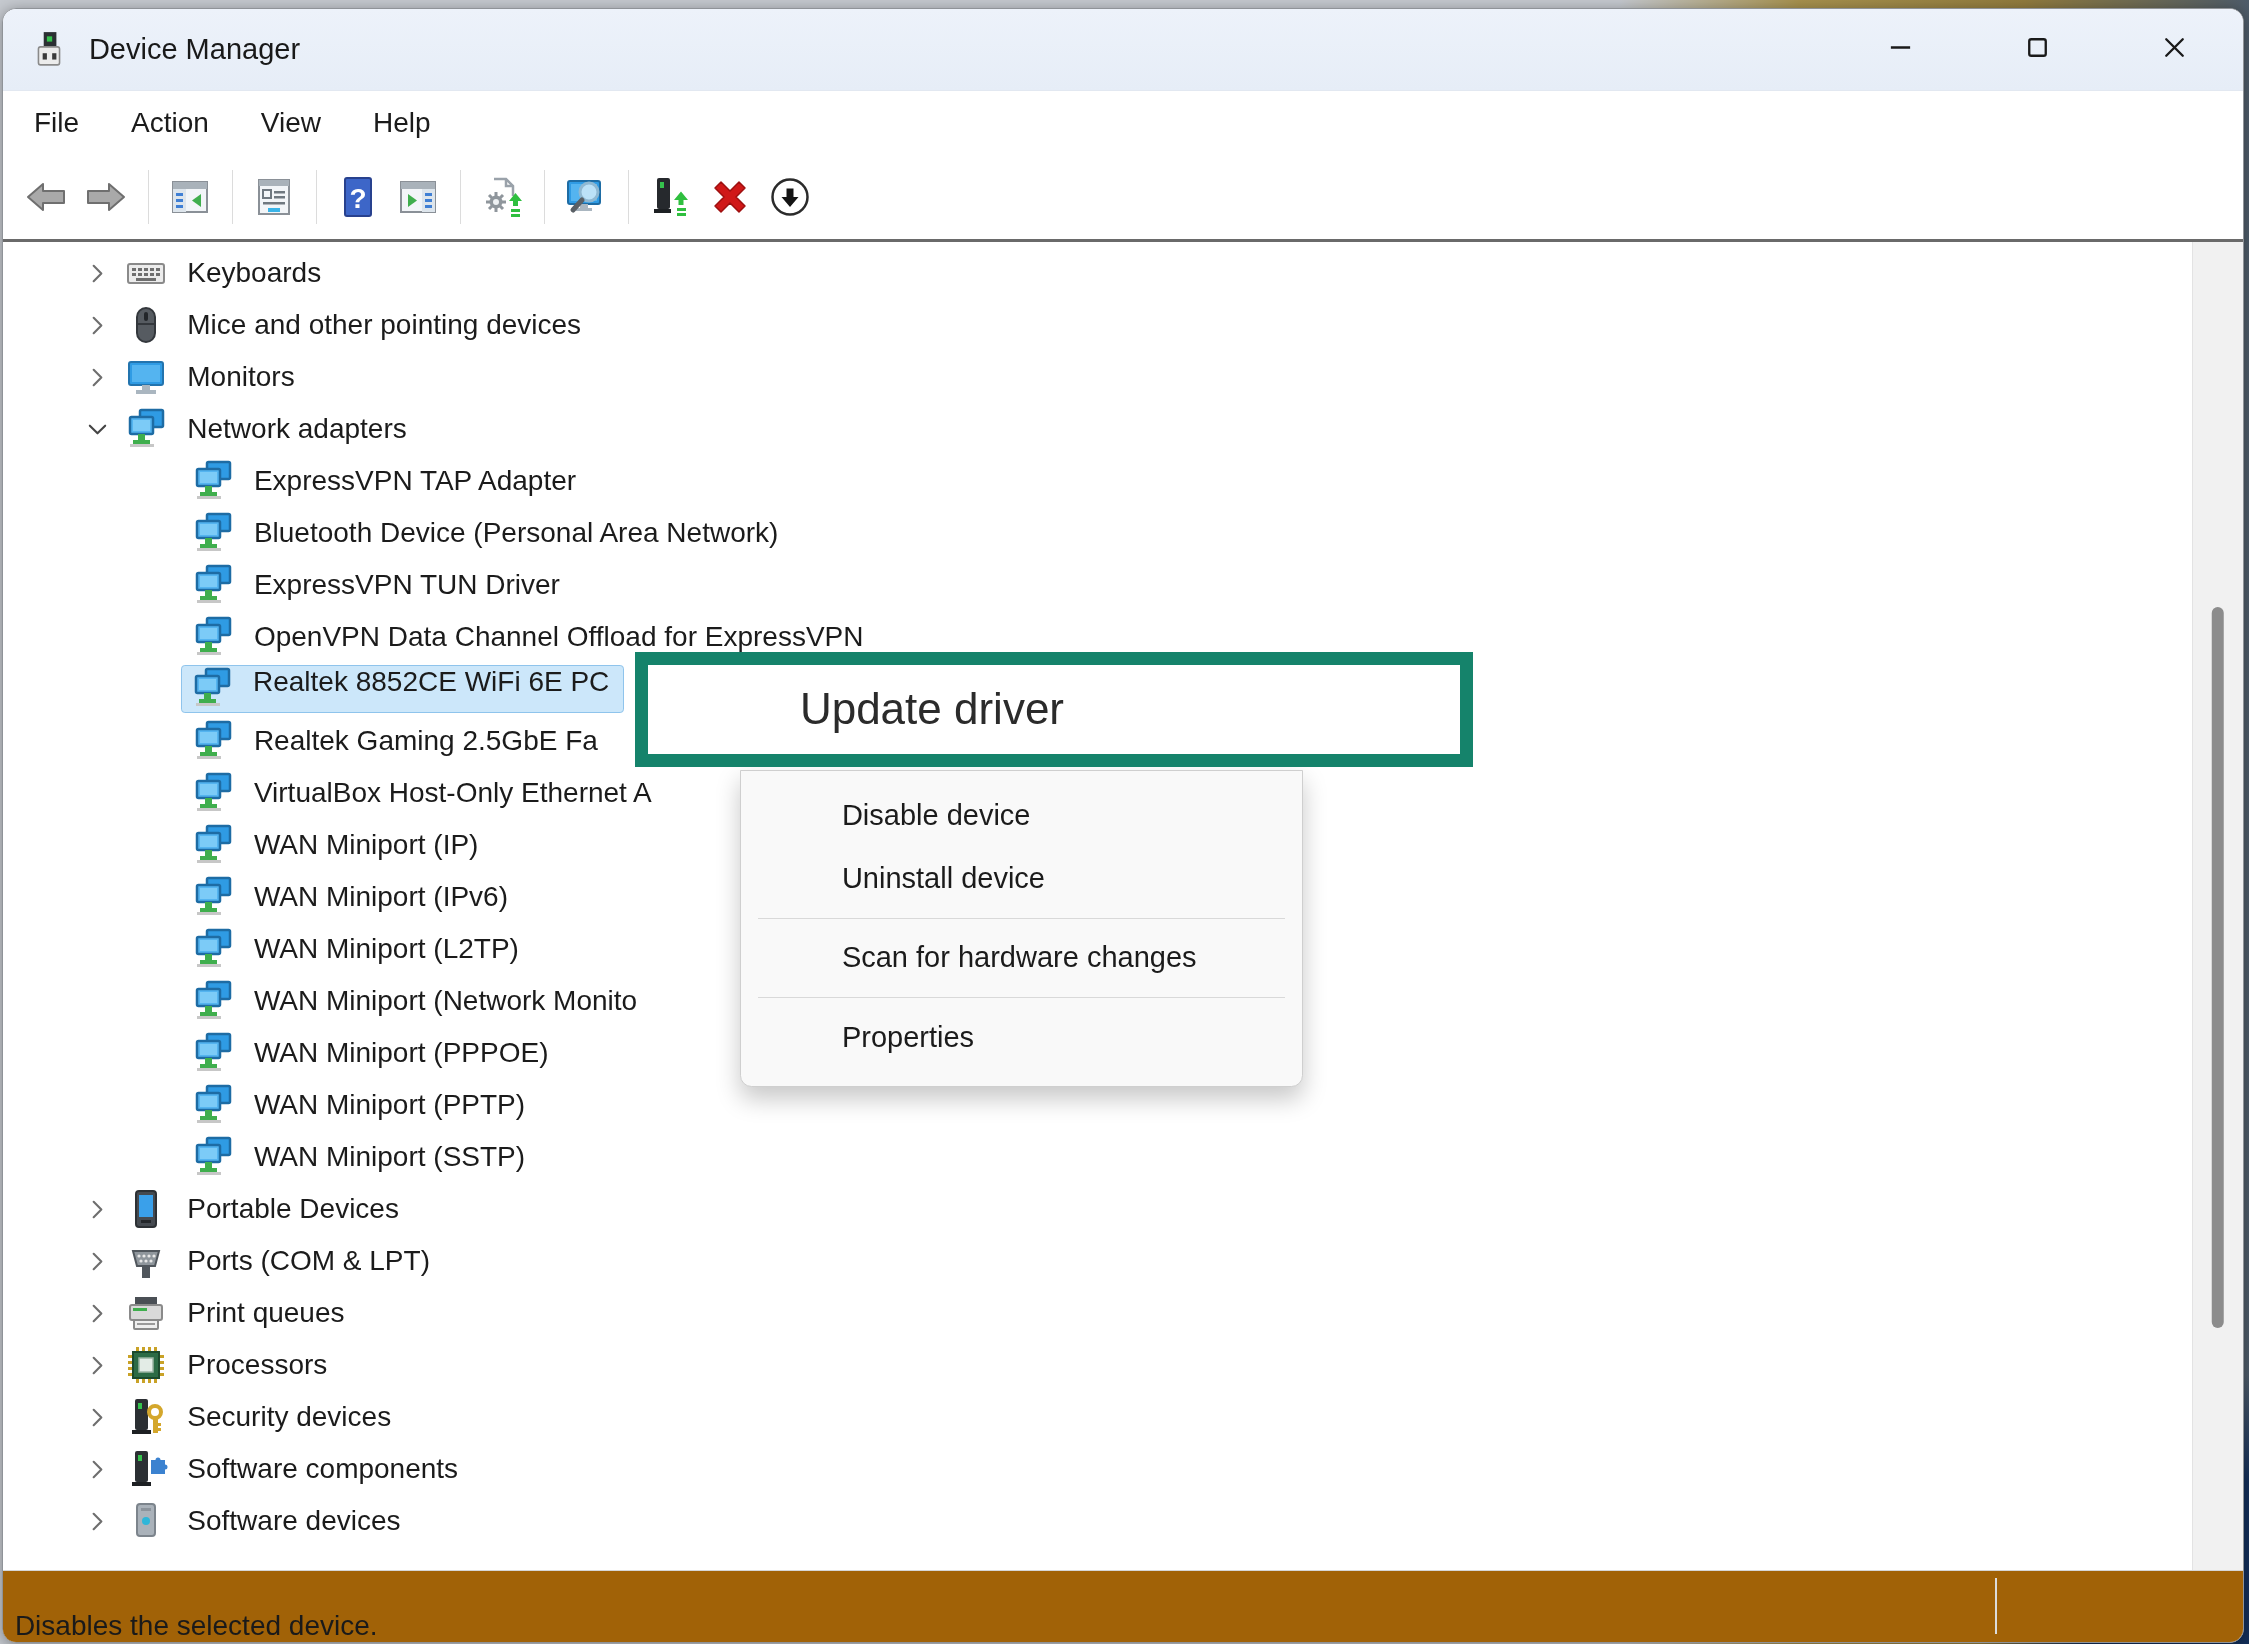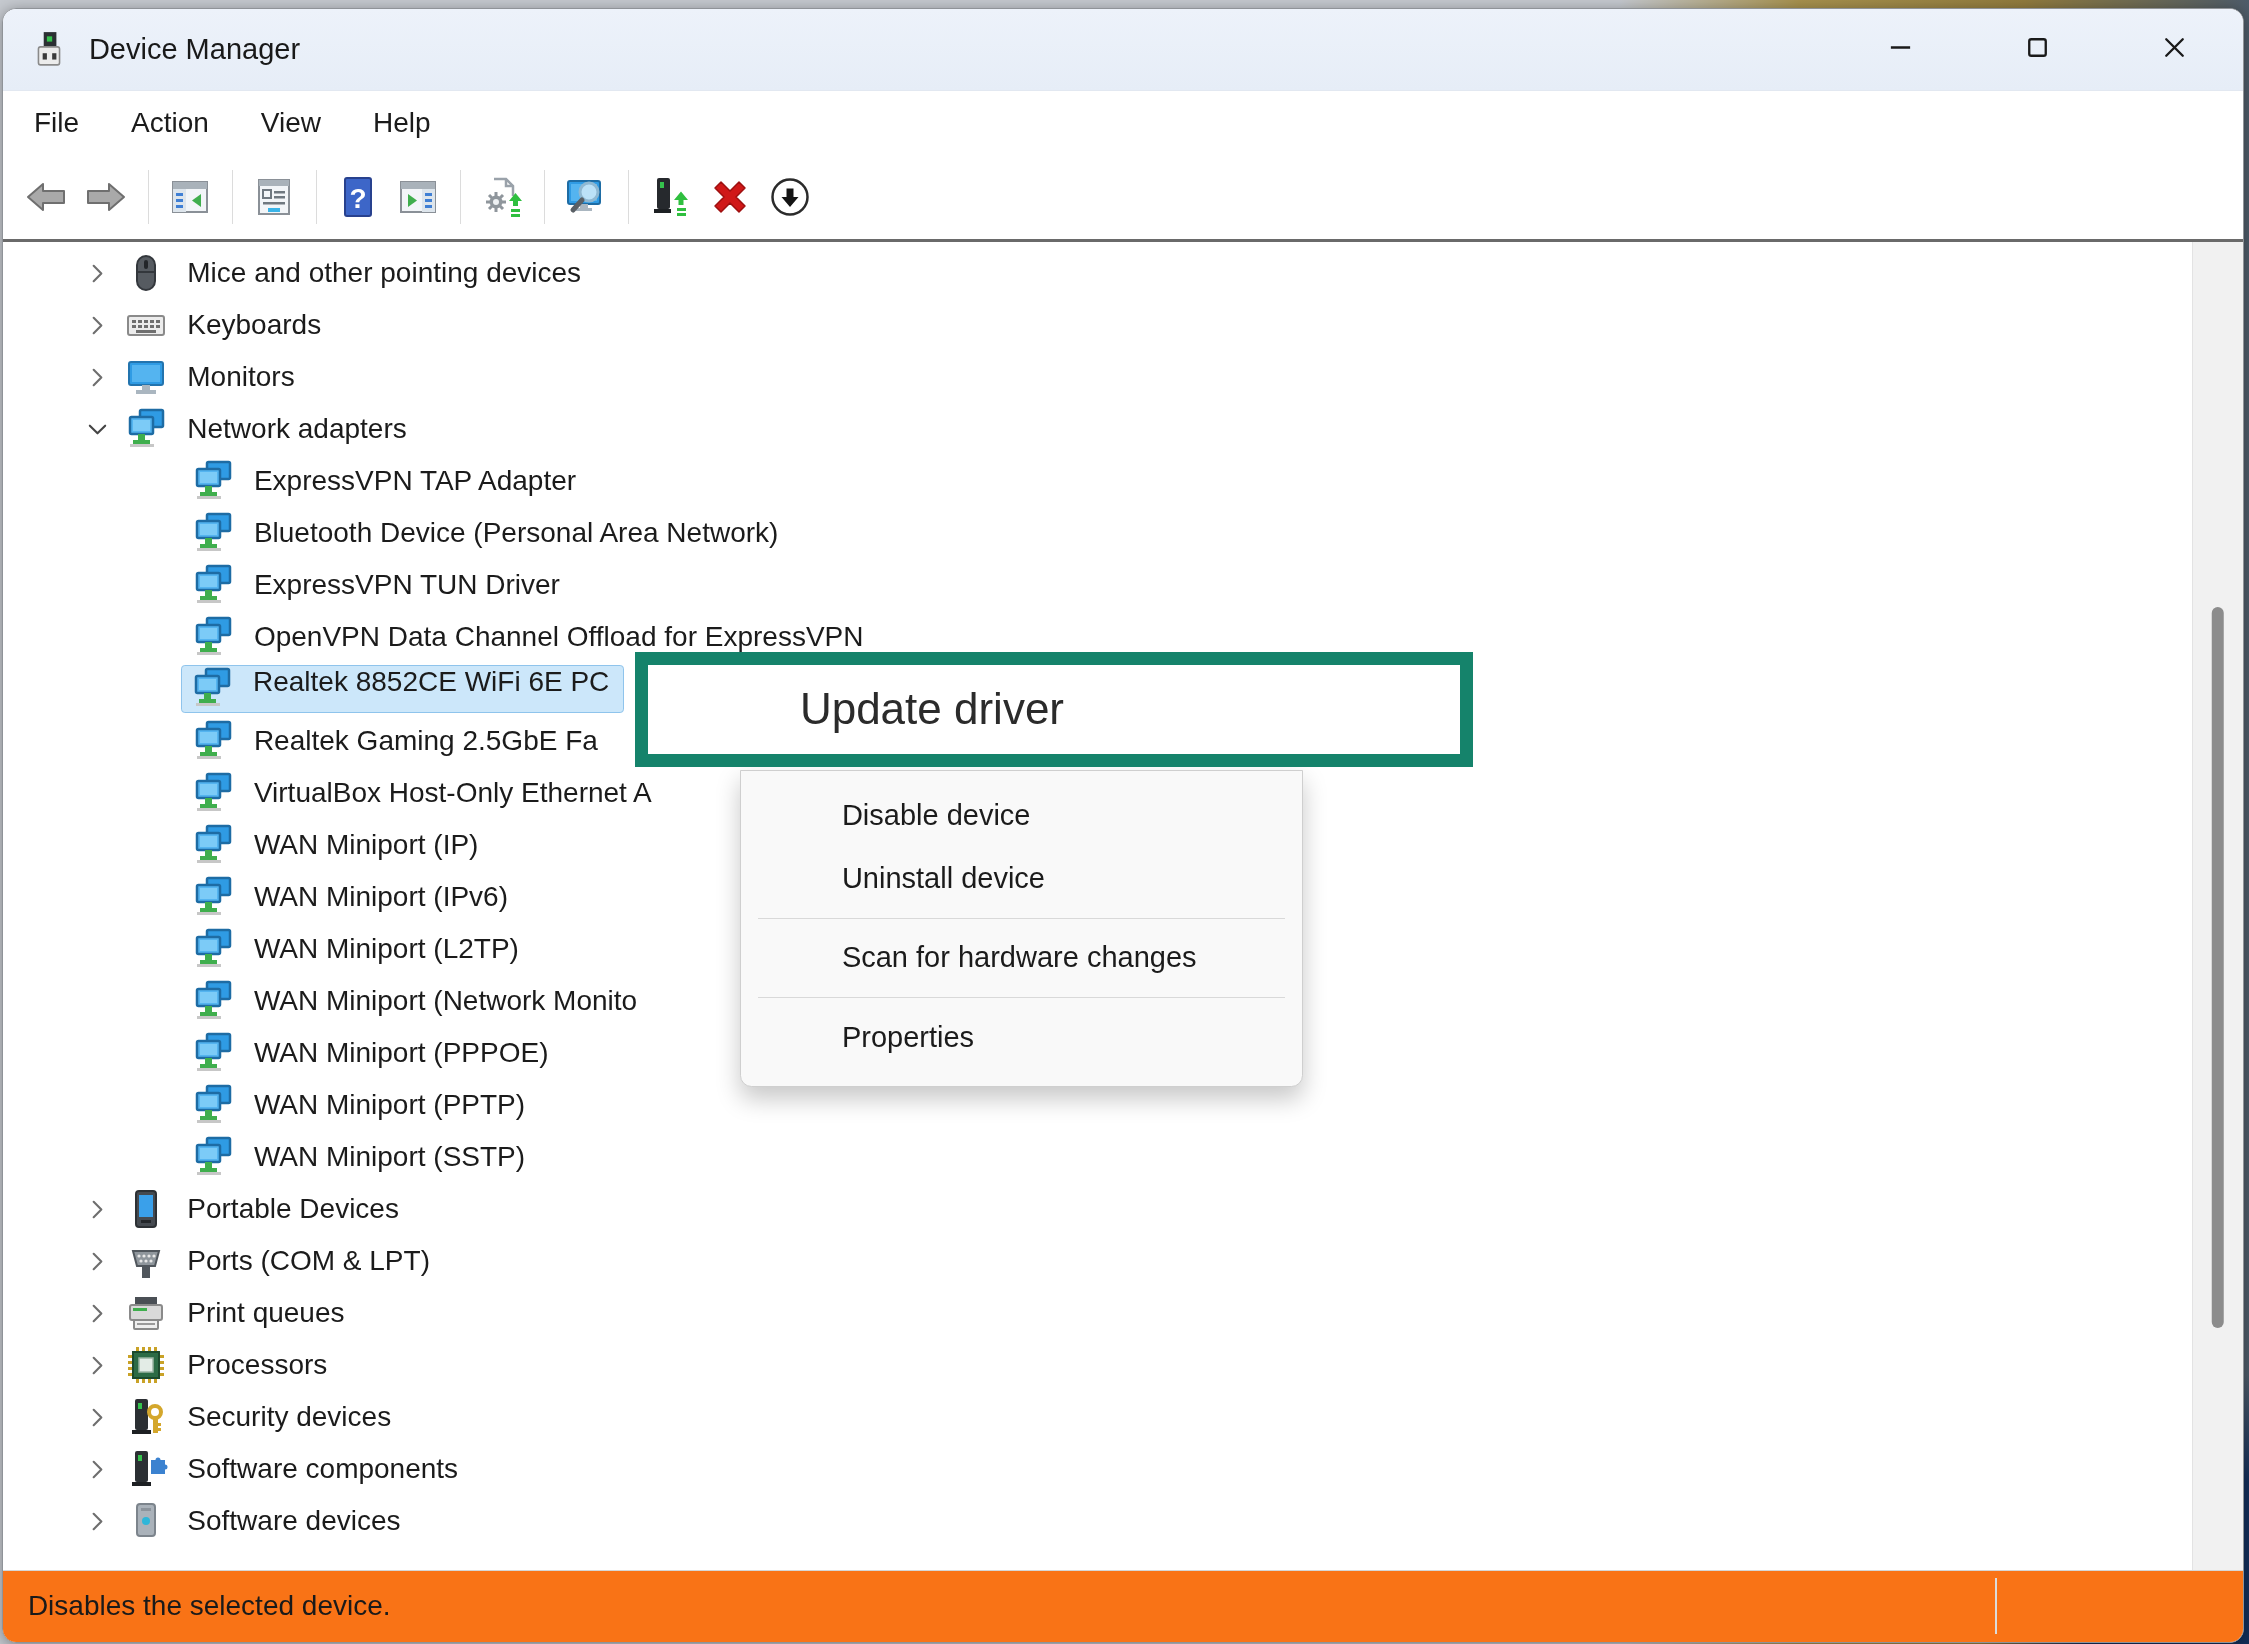--- a/index.html
+++ b/index.html
@@ -60,22 +60,22 @@
   .ctx-item{height:63px;display:flex;align-items:center;padding-left:101px;font-size:29px;color:#1b1b1b;}
   .ctx-sep{height:1px;background:#d9d9d9;margin:7.7px 17.3px;}
 
   
   .annotation{position:absolute;left:632px;top:410px;width:838px;height:115px;box-sizing:border-box;
     background:#ffffff;border:13.4px solid #15836B;z-index:10;display:flex;align-items:center;
     padding-left:152px;}
   .annotation-label{font-size:44px;color:#2b2b2b;}
 
   
-  .statusbar{height:71px;flex:none;background:#f97316;border-top:1.9px solid #d6d6d6;
-    display:flex;align-items:center;padding-left:25px;font-size:28px;color:#1a1a1a;position:relative;}
+  .statusbar{height:71px;flex:none;background:#a16207;border-top:1.9px solid #d6d6d6;
+    display:flex;align-items:flex-end;padding-left:12px;font-size:28px;color:#1a1a1a;position:relative;}
   .status-divider{position:absolute;left:1992px;top:7.7px;bottom:7.7px;width:1.9px;background:#dcdcdc;}
 </style>
 </head>
 <body>
 
 <div class="desktop"></div>
 
 <div class="window">
 
   <div class="titlebar">
@@ -250,52 +250,52 @@
   <div class="content">
     <div class="tree">
         <div class="row l0">
           <span class="chev">
             <svg viewBox="0 0 24 24">
               <path d="M8 4 l8 8 -8 8" fill="none" stroke="#6e6e6e" stroke-width="2.2" stroke-linecap="round" stroke-linejoin="round"></path>
             </svg>
           </span>
           <span class="ticon">
             <svg viewBox="0 0 44 44">
-              <rect x="13" y="5" width="18" height="34" rx="9" fill="#565b61" stroke="#33373c" stroke-width="2"></rect>
-              <line x1="13" y1="21" x2="31" y2="21" stroke="#33373c" stroke-width="2"></line>
-              <rect x="20" y="9" width="4" height="9" rx="2" fill="#23262a"></rect>
-            </svg>
-          </span>
-          <span class="tlabel">Mice and other pointing devices</span>
-        </div>
-        <div class="row l0">
-          <span class="chev">
-            <svg viewBox="0 0 24 24">
-              <path d="M8 4 l8 8 -8 8" fill="none" stroke="#6e6e6e" stroke-width="2.2" stroke-linecap="round" stroke-linejoin="round"></path>
-            </svg>
-          </span>
-          <span class="ticon">
-            <svg viewBox="0 0 44 44">
               <rect x="4" y="13" width="36" height="19" rx="2" fill="#ececec" stroke="#8a8a8a" stroke-width="2"></rect>
               <g fill="#6f6f6f">
                 <rect x="8" y="17" width="4" height="3"></rect>
                 <rect x="14" y="17" width="4" height="3"></rect>
                 <rect x="20" y="17" width="4" height="3"></rect>
                 <rect x="26" y="17" width="4" height="3"></rect>
                 <rect x="32" y="17" width="4" height="3"></rect>
                 <rect x="8" y="22" width="4" height="3"></rect>
                 <rect x="14" y="22" width="4" height="3"></rect>
                 <rect x="20" y="22" width="4" height="3"></rect>
                 <rect x="26" y="22" width="4" height="3"></rect>
                 <rect x="32" y="22" width="4" height="3"></rect>
                 <rect x="12" y="27" width="20" height="3"></rect>
               </g>
             </svg>
           </span>
           <span class="tlabel">Keyboards</span>
+        </div>
+        <div class="row l0">
+          <span class="chev">
+            <svg viewBox="0 0 24 24">
+              <path d="M8 4 l8 8 -8 8" fill="none" stroke="#6e6e6e" stroke-width="2.2" stroke-linecap="round" stroke-linejoin="round"></path>
+            </svg>
+          </span>
+          <span class="ticon">
+            <svg viewBox="0 0 44 44">
+              <rect x="13" y="5" width="18" height="34" rx="9" fill="#565b61" stroke="#33373c" stroke-width="2"></rect>
+              <line x1="13" y1="21" x2="31" y2="21" stroke="#33373c" stroke-width="2"></line>
+              <rect x="20" y="9" width="4" height="9" rx="2" fill="#23262a"></rect>
+            </svg>
+          </span>
+          <span class="tlabel">Mice and other pointing devices</span>
         </div>
         <div class="row l0">
           <span class="chev">
             <svg viewBox="0 0 24 24">
               <path d="M8 4 l8 8 -8 8" fill="none" stroke="#6e6e6e" stroke-width="2.2" stroke-linecap="round" stroke-linejoin="round"></path>
             </svg>
           </span>
           <span class="ticon">
             <svg viewBox="0 0 44 44">
               <rect x="5" y="7" width="34" height="23" rx="2" fill="#2f9be4" stroke="#2374ae" stroke-width="2"></rect>

